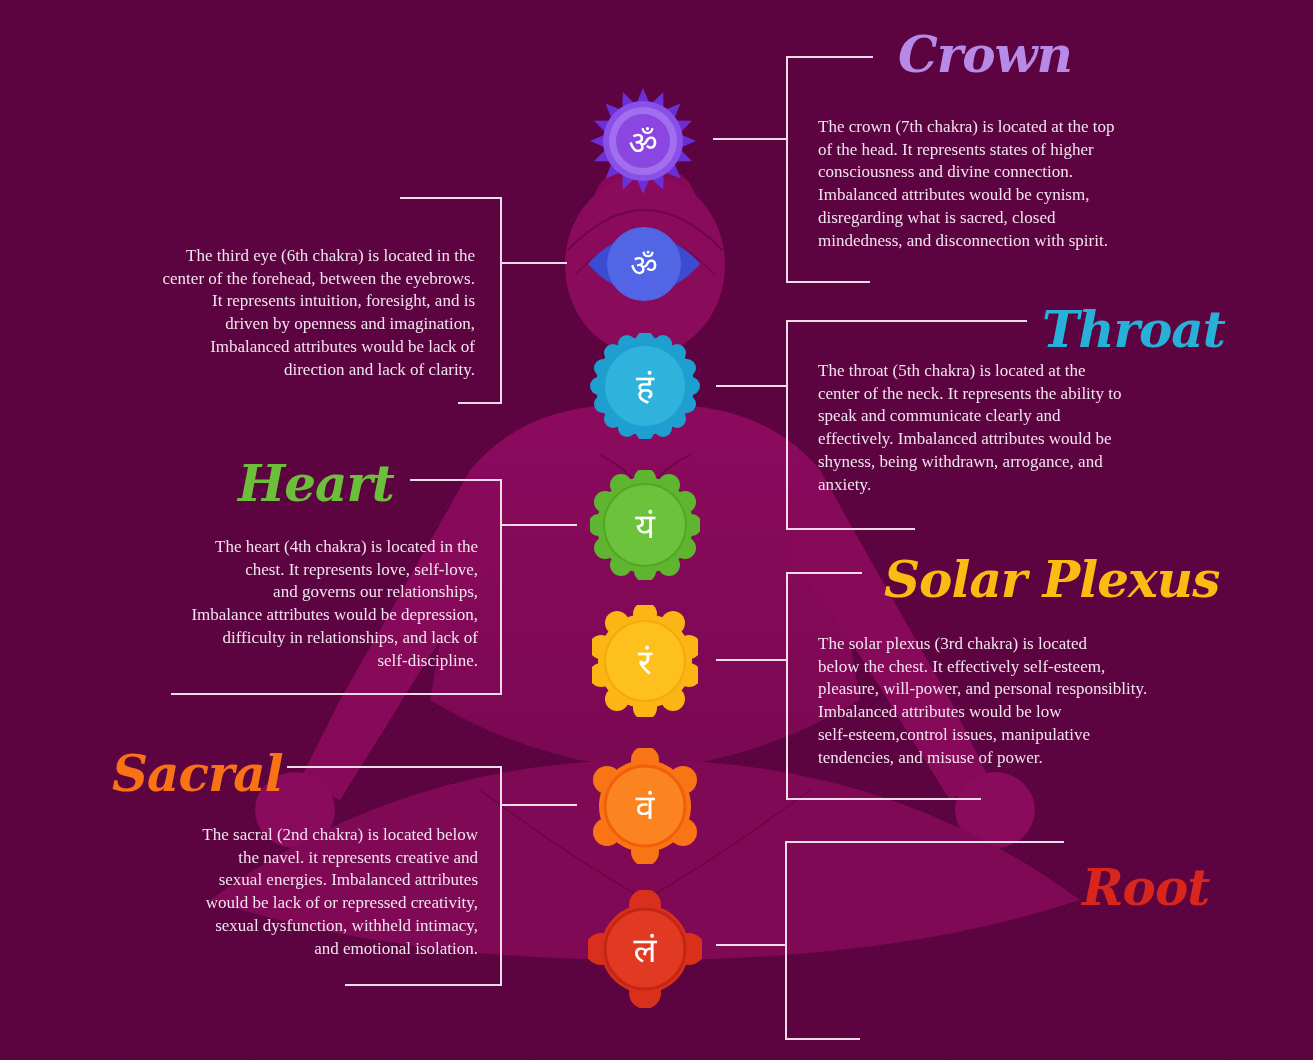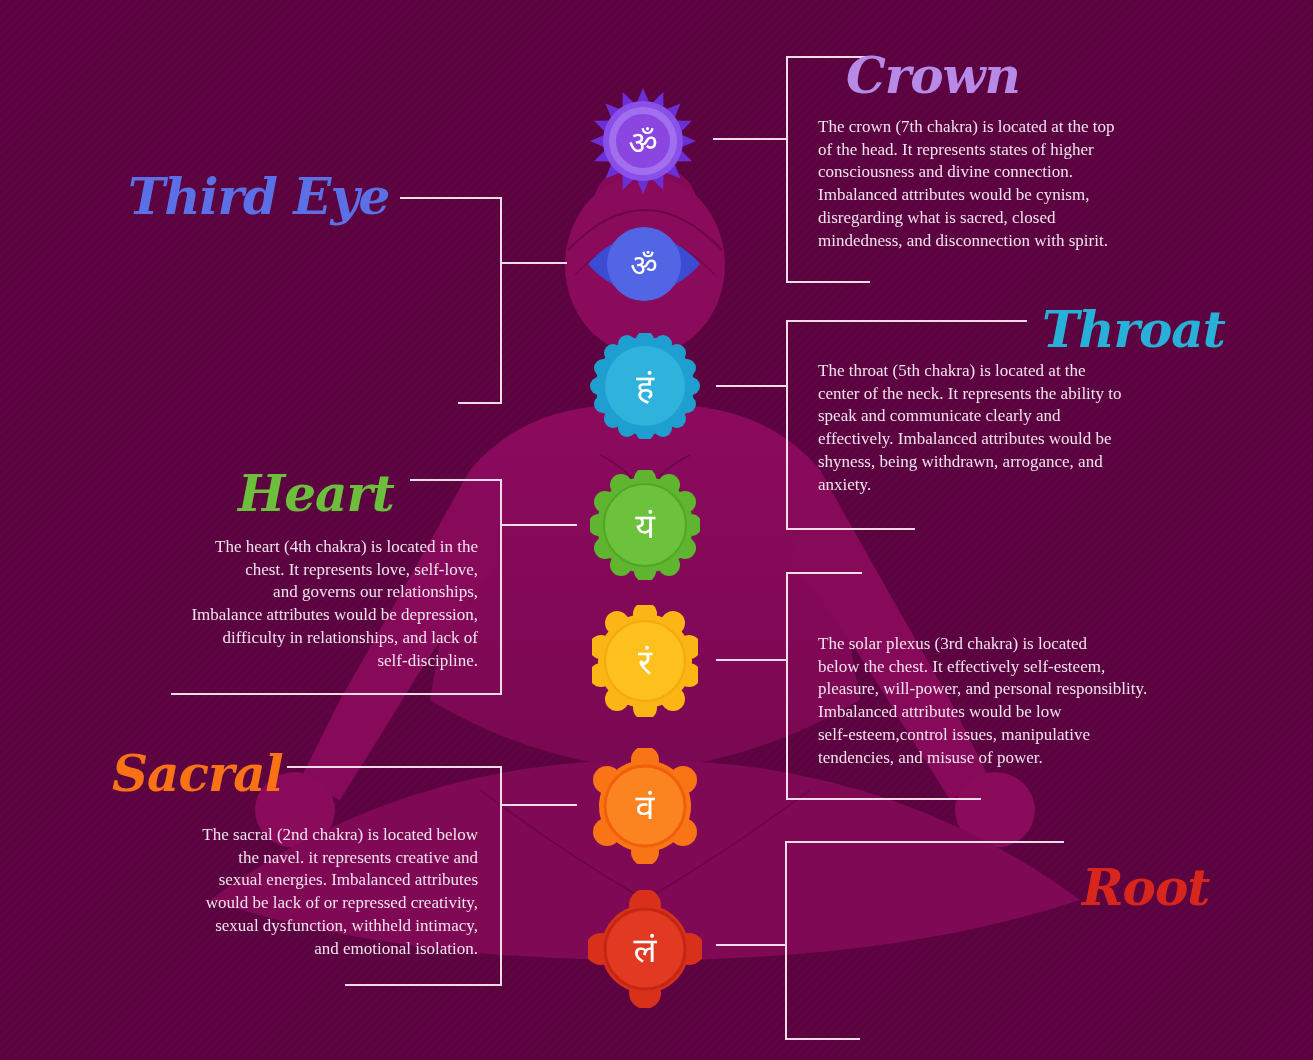--- a/index.html
+++ b/index.html
@@ -209,33 +209,39 @@
         <circle cx="0" cy="-44" r="16"></circle>
           <circle cx="0" cy="44" r="16"></circle>
         <circle cx="-44" cy="0" r="16"></circle>
           <circle cx="44" cy="0" r="16"></circle>
       </g>
       <circle cx="57" cy="59" r="40" fill="#e23a22" stroke="#c42613" stroke-width="3"></circle>
     </svg>
     <div class="glyph">लं</div>
   </div>
 
-  <div class="title" style="left:846px;top:30px;color:#b78ae8;margin-top:21px;">Crown</div>
-  <div class="title" style="left:128px;top:172px;color:#5b6fe6;">Third Eye</div>
+  <div class="title" style="left:898px;top:30px;color:#b78ae8;">Crown</div>
   <div class="title" style="left:1042px;top:305px;color:#27b0d8;">Throat</div>
-  <div class="title" style="left:238px;top:469px;color:#6cbf3a;">Heart</div>
+  <div class="title" style="left:238px;top:459px;color:#6cbf3a;">Heart</div>
+  <div class="title" style="left:884px;top:555px;color:#fbbb12;">Solar Plexus</div>
   <div class="title" style="left:112px;top:749px;color:#f97316;">Sacral</div>
   <div class="title" style="left:1082px;top:815px;color:#d9261c;margin-top:48px;">Root</div>
 
   <div class="desc" style="left:818px;top:116px;">The crown (7th chakra) is located at the top
 of the head. It represents states of higher
 consciousness and divine connection.
 Imbalanced attributes would be cynism,
 disregarding what is sacred, closed
 mindedness, and disconnection with spirit.</div>
+  <div class="desc right-align" style="left:20px;top:245px;width:455px;">The third eye (6th chakra) is located in the
+center of the forehead, between the eyebrows.
+It represents intuition, foresight, and is
+driven by openness and imagination,
+Imbalanced attributes would be lack of
+direction and lack of clarity.</div>
   <div class="desc" style="left:818px;top:360px;">The throat (5th chakra) is located at the
 center of the neck. It represents the ability to
 speak and communicate clearly and
 effectively. Imbalanced attributes would be
 shyness, being withdrawn, arrogance, and
 anxiety.</div>
   <div class="desc right-align" style="left:40px;top:536px;width:438px;">The heart (4th chakra) is located in the
 chest. It represents love, self-love,
 and governs our relationships,
 Imbalance attributes would be depression,

